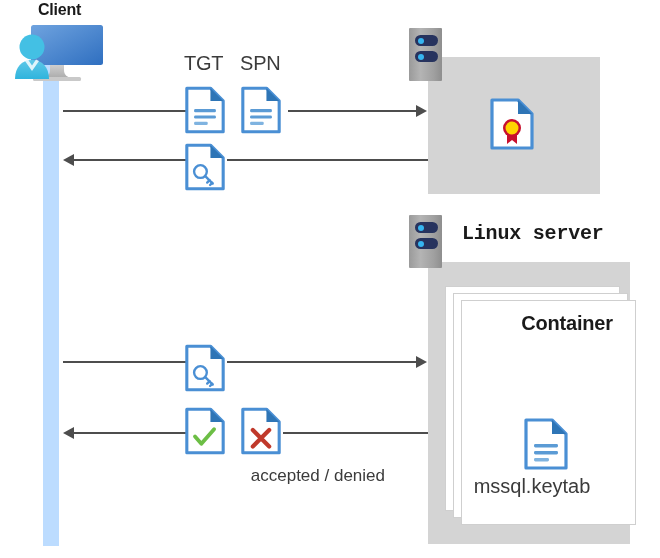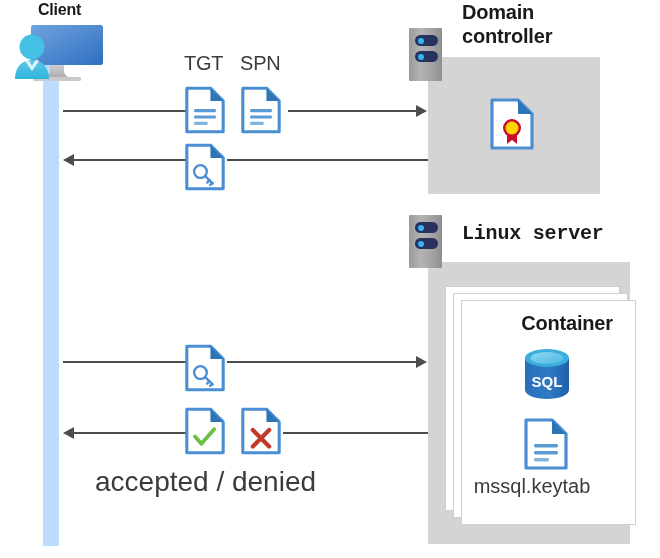--- a/index.html
+++ b/index.html
@@ -122,22 +122,20 @@
 
   <div class="abs panel-grey" style="left:428px; top:57px; width:172px; height:137px;"></div>
 
   <div class="abs rack" style="left:409px; top:28px; width:33px; height:53px;">
     <div class="rack-slot" style="left:6px; top:7px; width:23px; height:11px;"></div>
     <div class="rack-led" style="left:9px; top:9.5px; width:6px; height:6px;"></div>
     <div class="rack-slot" style="left:6px; top:23px; width:23px; height:11px;"></div>
     <div class="rack-led" style="left:9px; top:25.5px; width:6px; height:6px;"></div>
   </div>
 
-  <div class="abs title-bold" style="left:462px; top:1px; font-size:20px;">Domain</div>
-  <div class="abs title-bold" style="left:462px; top:25px; font-size:20px;">controller</div>
 
   <div class="abs" style="left:490px; top:98px; width:44px; height:52px;">
     <svg width="44" height="52" viewBox="0 0 44 52">
       <path d="M2 2 h26 l14 14 v34 h-40 z" fill="#ffffff" stroke="#4a8fd4" stroke-width="3.2" stroke-linejoin="round"></path>
       <path d="M28 2 v14 h14 z" fill="#2e75b6"></path>
 
       <path d="M17 32 l0 14 l5 -4 l5 4 l0 -14 z" fill="#c8102e"></path>
       <circle cx="22" cy="30" r="9" fill="#c8102e"></circle>
       <circle cx="22" cy="30" r="6.5" fill="#ffd400"></circle>
     </svg>
@@ -153,39 +151,20 @@
   </div>
 
   <div class="abs title-bold" style="left:462px; top:222px; font-size:20px;font-family:Liberation Mono, monospace;">Linux server</div>
 
   <div class="abs card" style="left:445px; top:286px; width:175px; height:225px;"></div>
   <div class="abs card" style="left:453px; top:293px; width:175px; height:225px;"></div>
   <div class="abs card" style="left:461px; top:300px; width:175px; height:225px;"></div>
 
   <div class="abs title-bold" style="left:461px; top:312px; width:212px; text-align:center; font-size:20px;">Container</div>
 
-  <div class="abs" style="left:521px; top:347px; width:52px; height:54px;">
-    <svg width="52" height="54" viewBox="0 0 52 54">
-      <defs>
-        <linearGradient id="sqlBody" x1="0" y1="0" x2="1" y2="0">
-          <stop offset="0%" stop-color="#2a6ebb"></stop>
-          <stop offset="55%" stop-color="#2f7ac4"></stop>
-          <stop offset="100%" stop-color="#1f5fa8"></stop>
-        </linearGradient>
-        <linearGradient id="sqlTop" x1="0" y1="0" x2="1" y2="1">
-          <stop offset="0%" stop-color="#8fd9f2"></stop>
-          <stop offset="100%" stop-color="#4fb6e0"></stop>
-        </linearGradient>
-      </defs>
-      <path d="M4 11 h44 v32 c0 5 -10 9 -22 9 c-12 0 -22 -4 -22 -9 z" fill="url(#sqlBody)"></path>
-      <ellipse cx="26" cy="11" rx="22" ry="9" fill="#39aedd"></ellipse>
-      <ellipse cx="26" cy="11" rx="16.5" ry="6" fill="url(#sqlTop)"></ellipse>
-      <text x="26" y="40" font-family="Liberation Sans, sans-serif" font-size="15" font-weight="bold" fill="#ffffff" text-anchor="middle">SQL</text>
-    </svg>
-  </div>
 
   <div class="abs" style="left:524px; top:418px; width:44px; height:52px;">
     <svg width="44" height="52" viewBox="0 0 44 52">
       <path d="M2 2 h26 l14 14 v34 h-40 z" fill="#ffffff" stroke="#4a8fd4" stroke-width="3.2" stroke-linejoin="round"></path>
       <path d="M28 2 v14 h14 z" fill="#2e75b6"></path>
       <rect x="10" y="26" width="24" height="3.4" rx="1.4" fill="#5b9bd5"></rect>
       <rect x="10" y="33" width="24" height="3.4" rx="1.4" fill="#5b9bd5"></rect>
       <rect x="10" y="40" width="15" height="3.4" rx="1.4" fill="#7fb3e0"></rect>
     </svg>
   </div>
@@ -270,15 +249,15 @@
   <div class="abs" style="left:241px; top:406px; width:40px; height:50px;">
     <svg width="40" height="50" viewBox="0 0 44 52">
       <path d="M2 2 h26 l14 14 v34 h-40 z" fill="#ffffff" stroke="#4a8fd4" stroke-width="3.4" stroke-linejoin="round"></path>
       <path d="M28 2 v14 h14 z" fill="#2e75b6"></path>
       <path d="M13 25 l18 18 M31 25 l-18 18" fill="none" stroke="#c0392b" stroke-width="4.6" stroke-linecap="round"></path>
     </svg>
   </div>
 
   <div class="abs arrow-line" style="left:283px; top:432px; width:145px;"></div>
 
-  <div class="abs label-plain" style="left:95px; top:466px; width:290px; text-align:left; font-size:28px;">accepted / denied</div>
+  <div class="abs label-plain" style="left:95px; top:466px; width:290px; text-align:right; font-size:17px;">accepted / denied</div>
 
 </div>
 
 </body></html>

